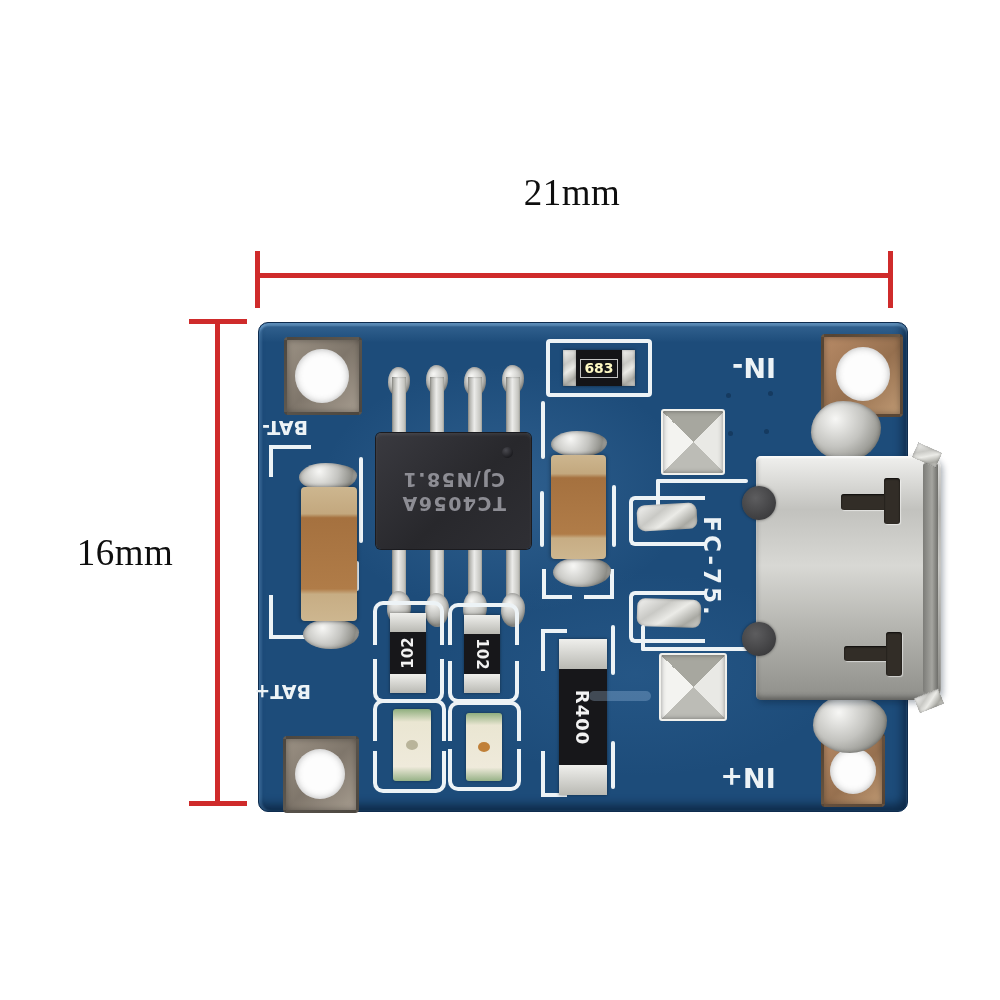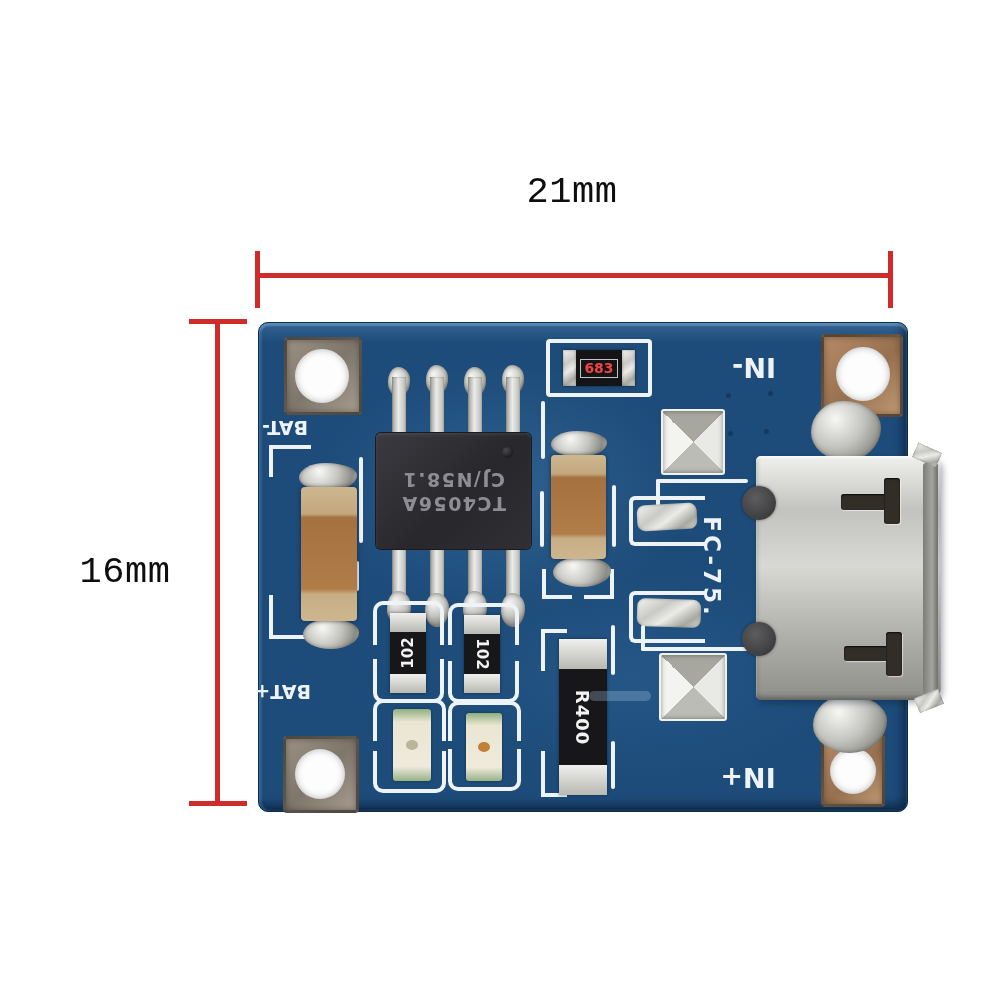--- a/index.html
+++ b/index.html
@@ -2,21 +2,21 @@
 <html style="--dim-red: #cf2b2b; --board-blue: #1d4c7a; --silk: #edf3f6;"><head>
 <meta charset="utf-8">
 <style>
   html,body{margin:0;padding:0;background:#fff;}
   .stage{position:relative;width:1000px;height:1000px;background:#ffffff;overflow:hidden;
          font-family:"Liberation Sans",sans-serif;}
   .abs{position:absolute;}
 
   
   .dim-text{position:absolute;text-align:center;color:#0e0e0e;font-size:37px;line-height:1.12;
-            letter-spacing:.5px;font-family:Liberation Mono, monospace;}
+            letter-spacing:.5px;font-family:Liberation Serif, serif;}
   .redline{position:absolute;background:var(--dim-red,#cf2b2b);}
 
   
   .pcb{position:absolute;left:258px;top:322px;width:648px;height:488px;
        background:var(--board-blue,#1d4c7a);
        background-image:
          radial-gradient(closest-side at 38% 34%, rgba(110,165,215,.22), transparent 75%),
          radial-gradient(closest-side at 58% 72%, rgba(80,140,195,.16), transparent 75%),
          linear-gradient(180deg, rgba(120,170,215,.25) 0%, rgba(120,170,215,0) 4%);
        border:1px solid #0e2c4e;border-radius:10px;
@@ -82,21 +82,21 @@
 
 <div class="stage">
 
   <div class="dim-text" style="left:422px;top:172px;width:300px">
     <div>21mm</div>
   </div>
   <div class="redline" style="left:257px;top:273px;width:636px;height:5px"></div>
   <div class="redline" style="left:255px;top:251px;width:5px;height:57px"></div>
   <div class="redline" style="left:888px;top:251px;width:5px;height:57px"></div>
 
-  <div class="dim-text" style="left:18px;top:552px;width:214px">
+  <div class="dim-text" style="left:18px;top:532px;width:214px">
     <div>16mm</div>
   </div>
   <div class="redline" style="left:215px;top:322px;width:5px;height:484px"></div>
   <div class="redline" style="left:189px;top:319px;width:58px;height:5px"></div>
   <div class="redline" style="left:189px;top:801px;width:58px;height:5px"></div>
 
   <div class="pcb">
 
     <div class="mpad gray" style="left:25px;top:14px;width:72px;height:72px">
       <div class="hole" style="left:8px;top:9px;width:54px;height:54px"></div>
@@ -119,21 +119,21 @@
 
     <div class="via" style="left:467px;top:70px"></div>
     <div class="via" style="left:509px;top:68px"></div>
     <div class="via" style="left:469px;top:108px"></div>
     <div class="via" style="left:505px;top:106px"></div>
 
     <div class="sk-box" style="left:287px;top:16px;width:98px;height:50px"></div>
     <div class="abs" style="left:304px;top:27px;width:72px;height:36px;background:#141417;box-shadow:0 0 3px rgba(0,0,0,.5);display:flex;align-items:center;justify-content:center">
       <div class="abs metal" style="left:0;top:0;width:13px;height:36px"></div>
       <div class="abs metal" style="right:0;top:0;width:13px;height:36px"></div>
-      <span style="color:#ef4444;font:bold 14px 'DejaVu Sans',sans-serif;border:1px solid rgba(255,255,255,.75);padding:0 3px;line-height:17px">683</span>
+      <span style="color:#fef9c3;font:bold 14px 'DejaVu Sans',sans-serif;border:1px solid rgba(255,255,255,.75);padding:0 3px;line-height:17px">683</span>
     </div>
 
     <div class="blob" style="left:129px;top:44px;width:22px;height:30px"></div>
     <div class="blob" style="left:167px;top:42px;width:22px;height:30px"></div>
     <div class="blob" style="left:205px;top:44px;width:22px;height:30px"></div>
     <div class="blob" style="left:243px;top:42px;width:22px;height:30px"></div>
     <div class="pin" style="left:133px;top:54px;width:14px;height:58px"></div>
     <div class="pin" style="left:171px;top:54px;width:14px;height:58px"></div>
     <div class="pin" style="left:209px;top:54px;width:14px;height:58px"></div>
     <div class="pin" style="left:247px;top:54px;width:14px;height:58px"></div>

